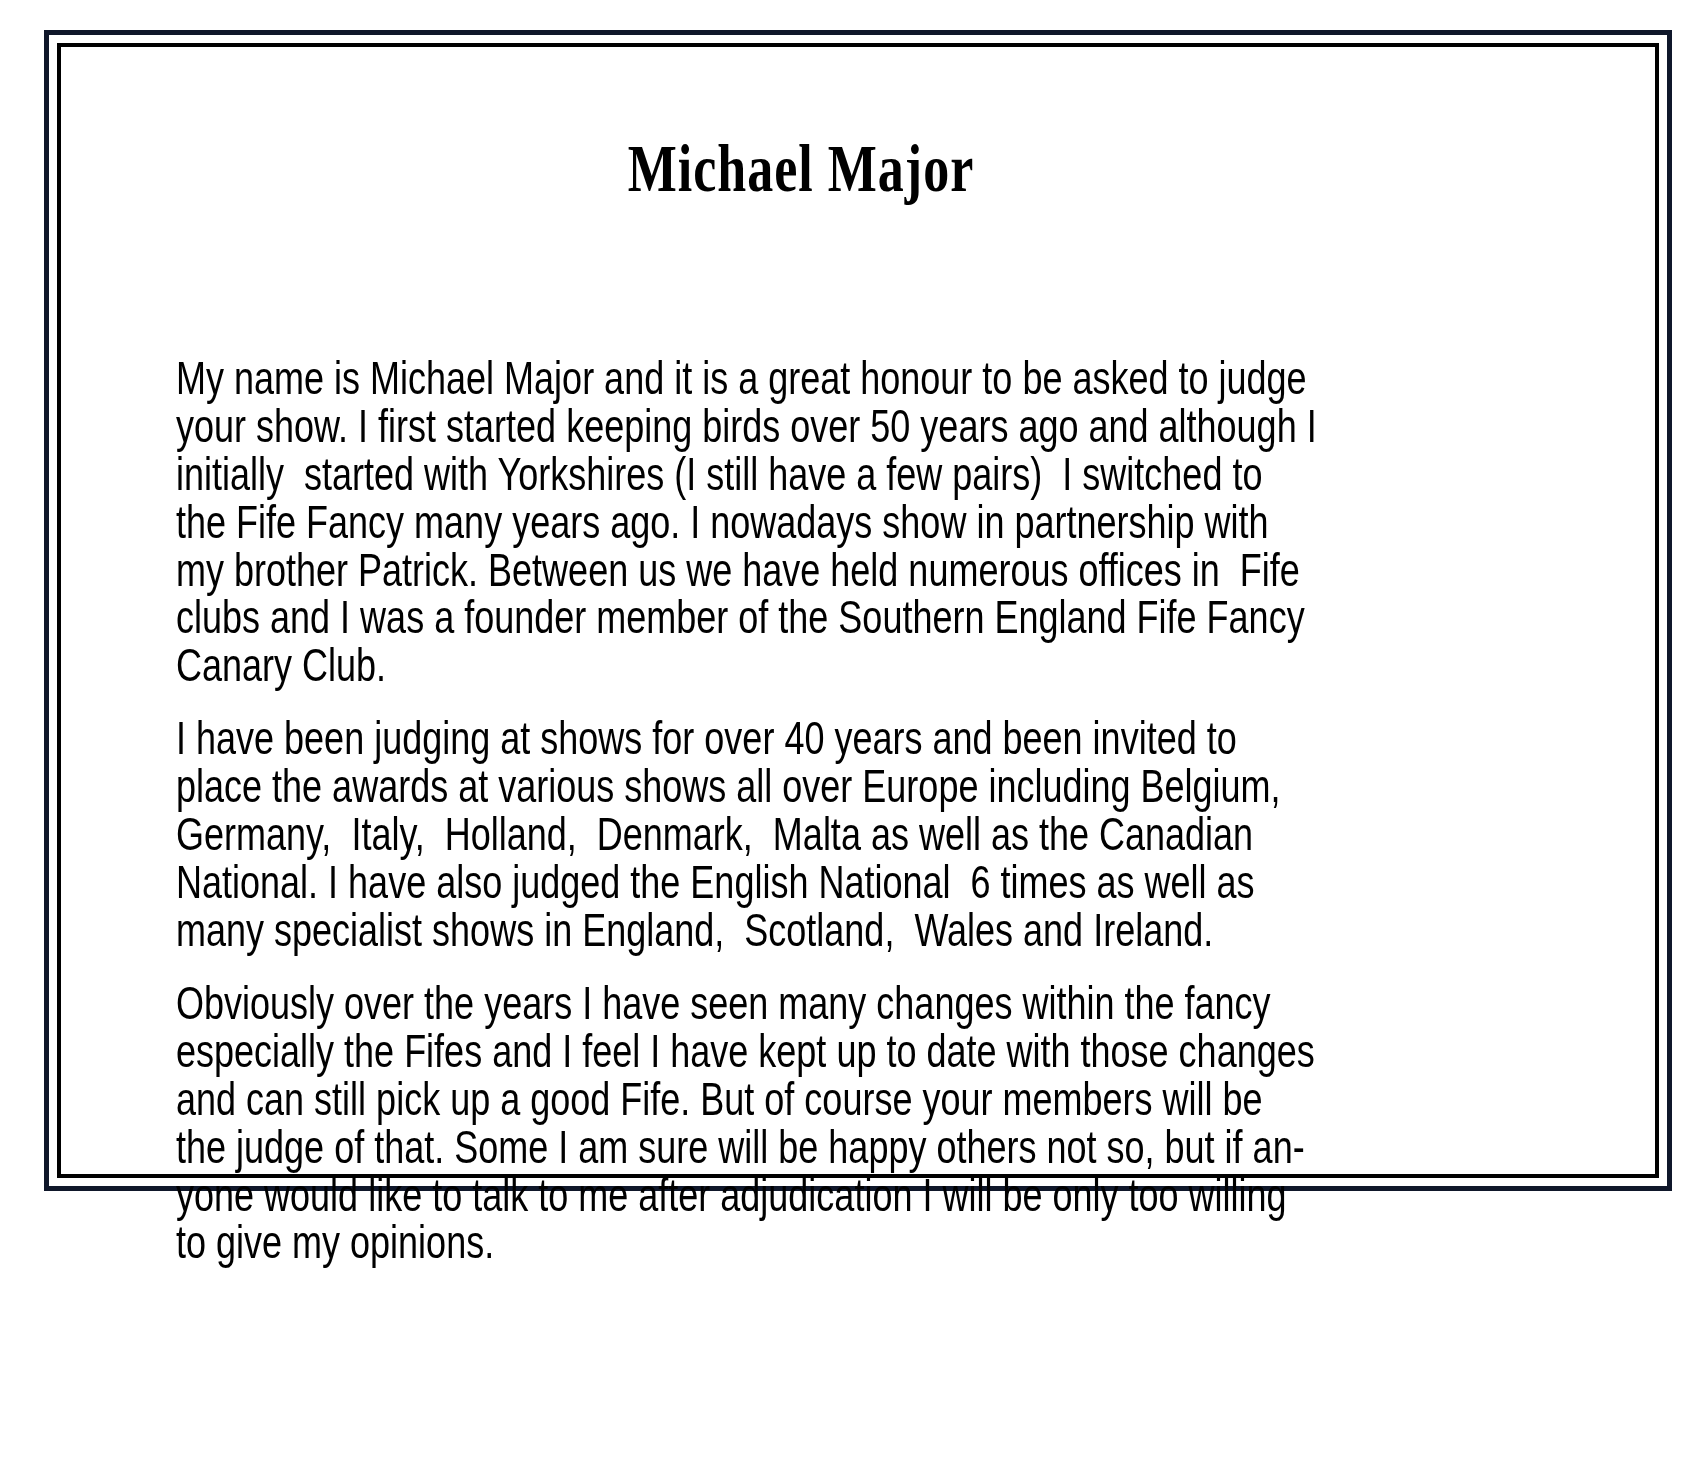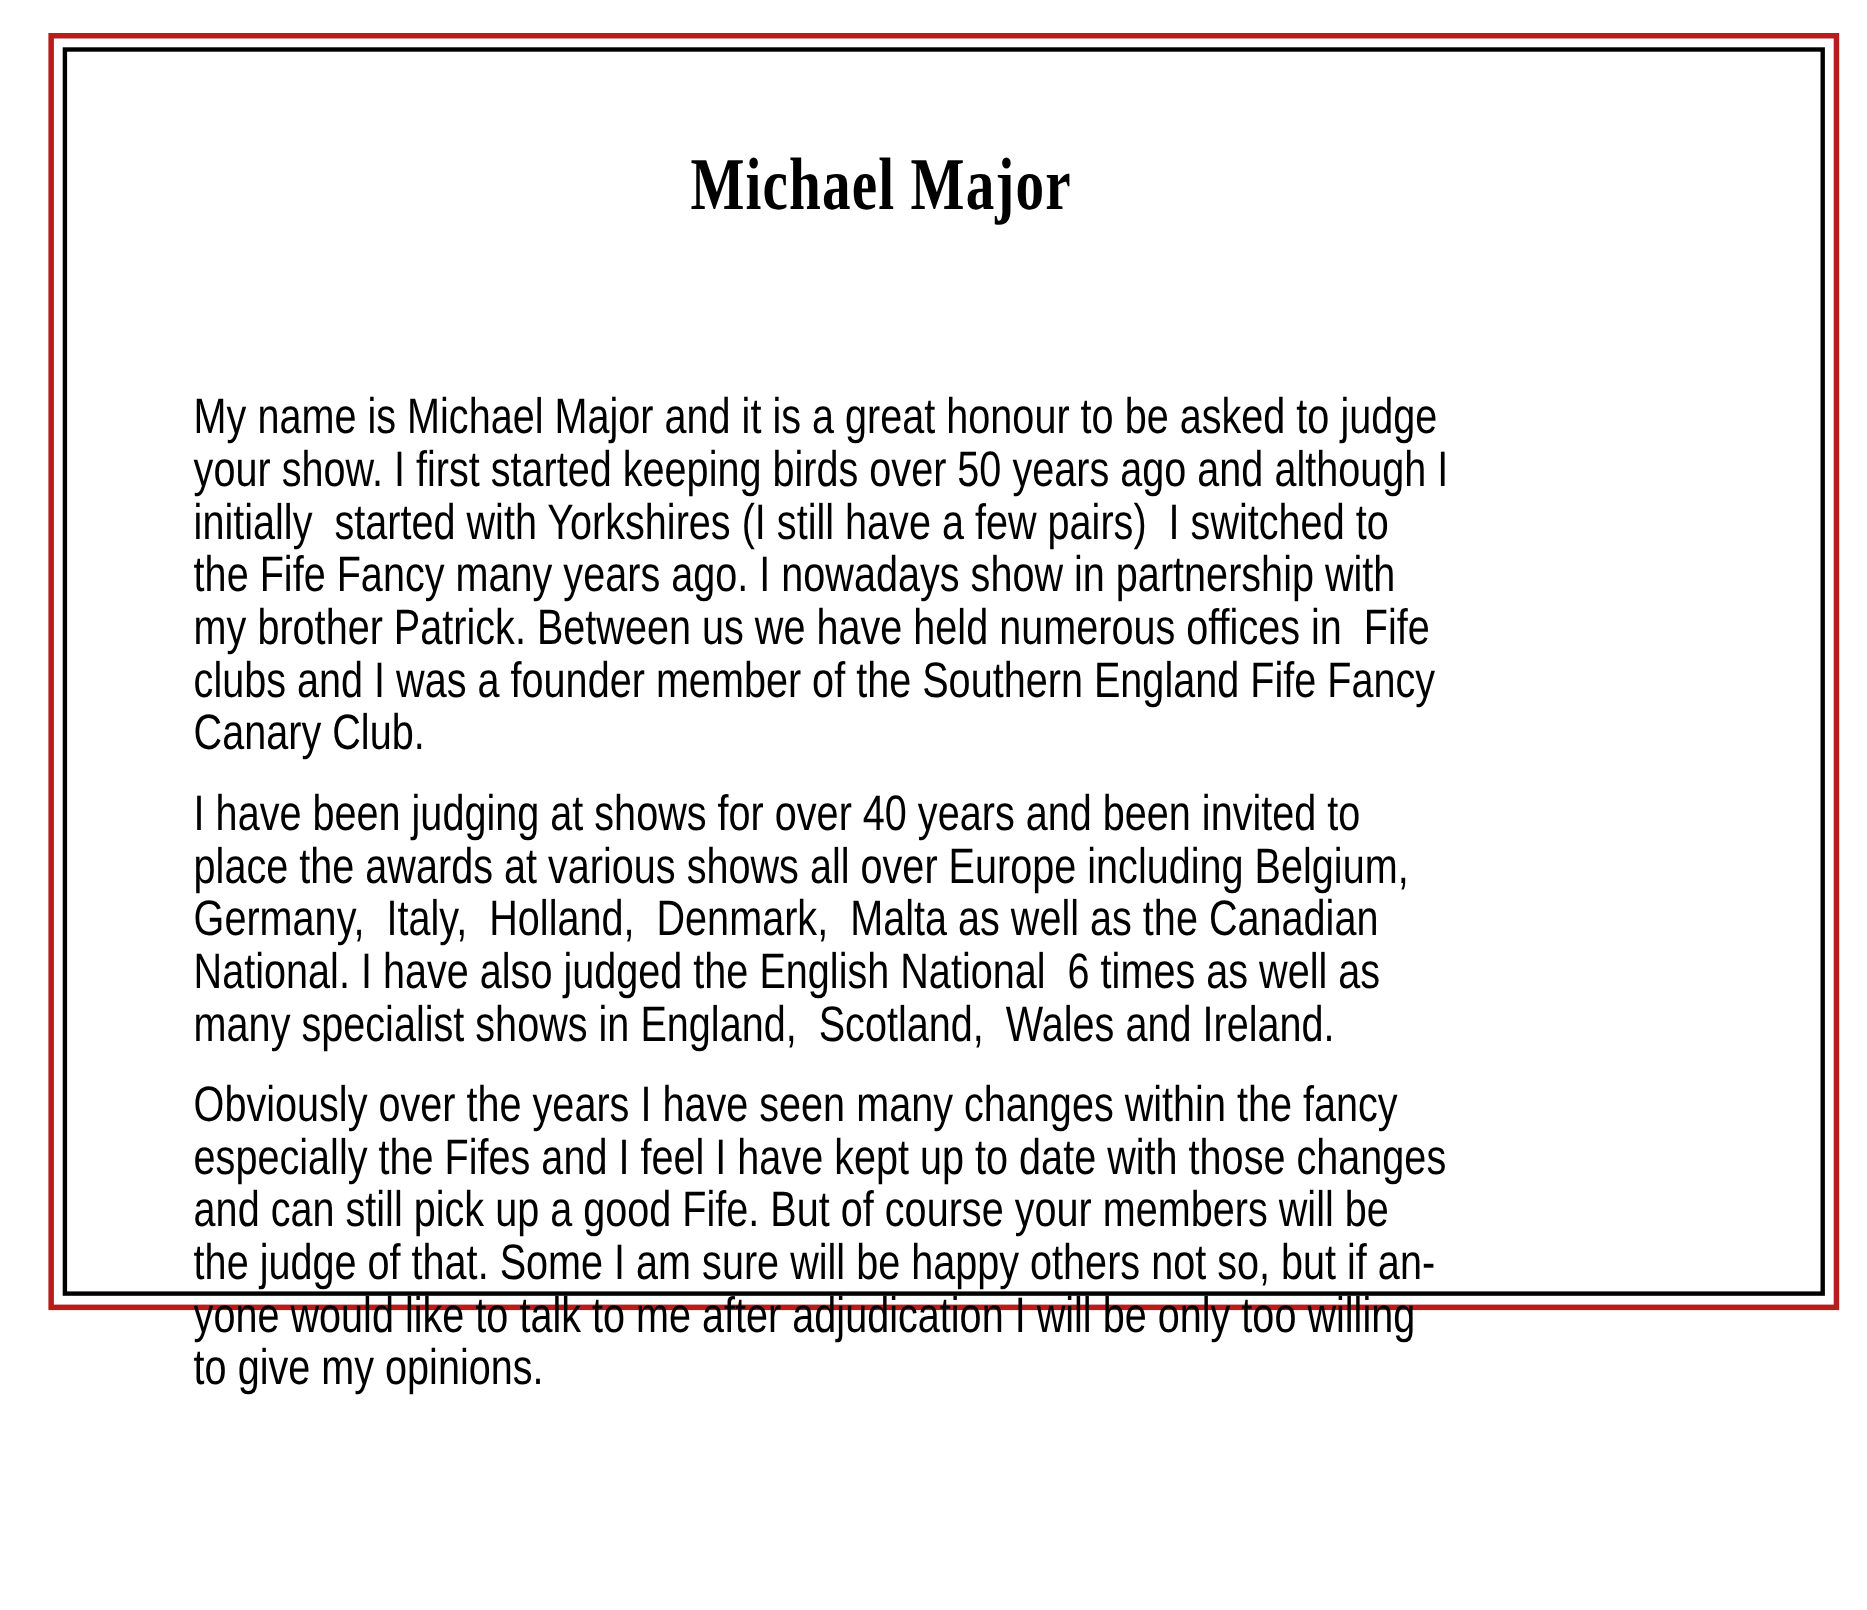--- a/index.html
+++ b/index.html
@@ -15,21 +15,21 @@
     color: #000000;
     overflow: hidden;
   }
   .frame-outer {
     position: absolute;
     left: 44px;
     top: 30px;
     width: 1628px;
     height: 1161px;
     box-sizing: border-box;
-    border: 5px solid #b91c1c;
+    border: 5px solid #0f172a;
     padding: 8px;
     background: #ffffff;
   }
   .frame-inner {
     width: 100%;
     height: 100%;
     box-sizing: border-box;
     border: 4px solid #000000;
     position: relative;
     background: #ffffff;

